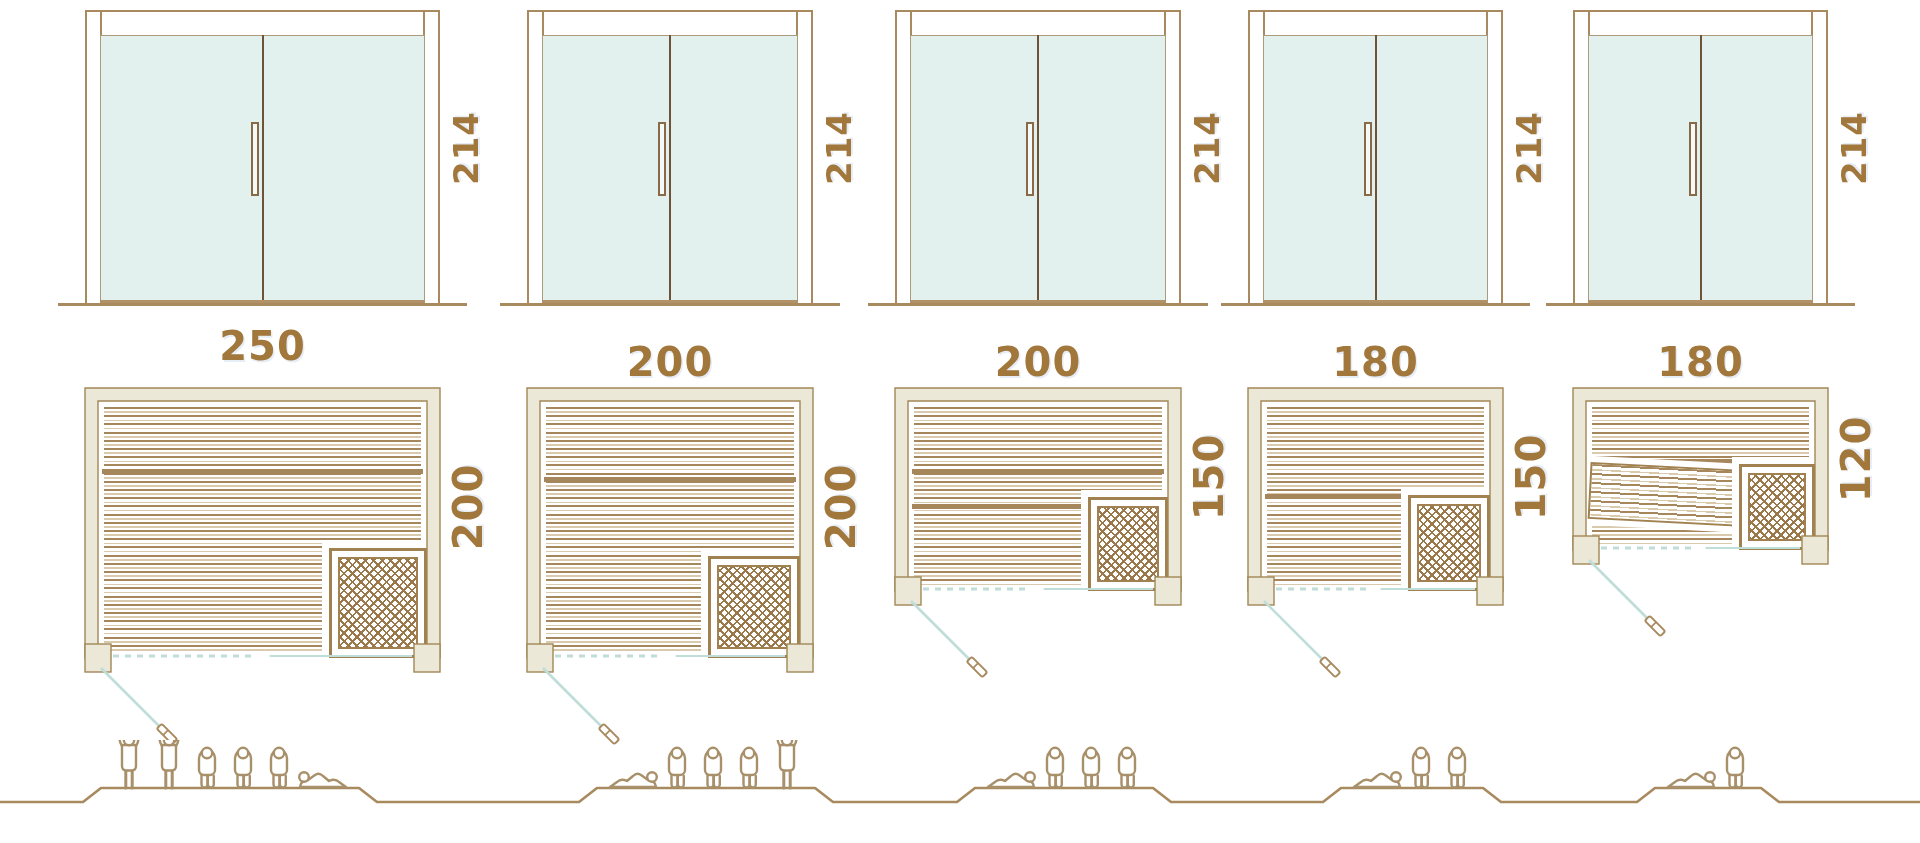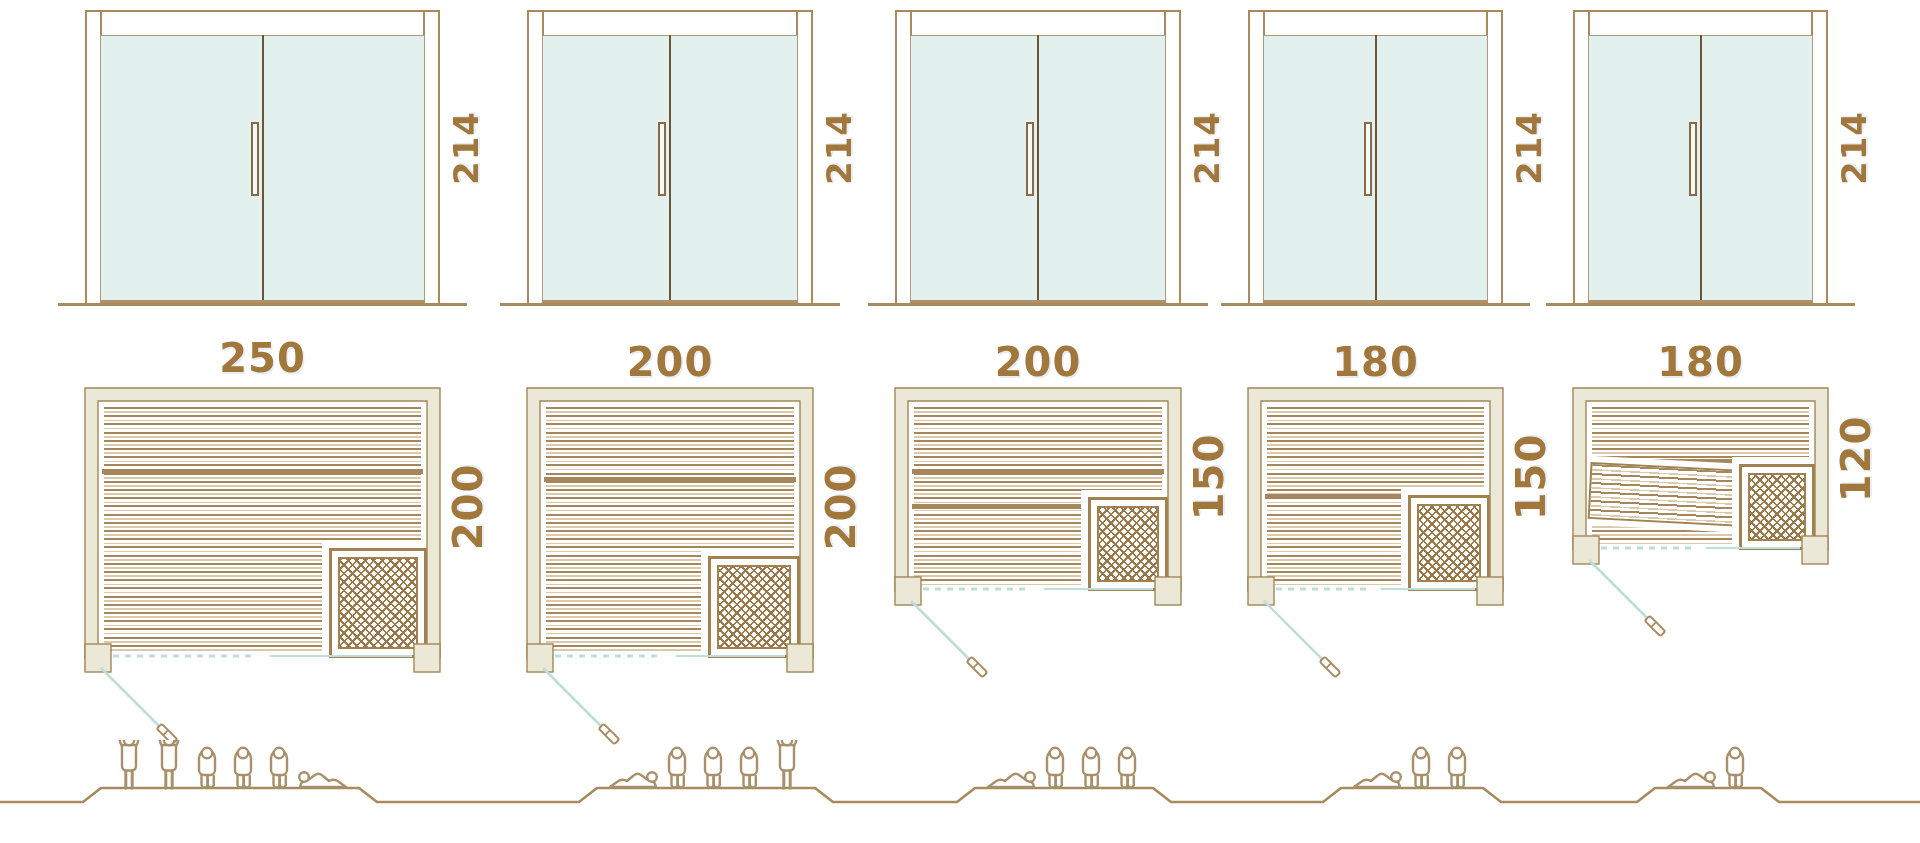--- a/index.html
+++ b/index.html
@@ -79,21 +79,21 @@
         <div class="jamb" style="left: 0px;"></div>
         <div class="jamb" style="right: 0px;"></div>
         <div class="header"></div>
         <div class="glass"></div>
         <div class="divider"></div>
         <div class="handle" style="left: calc(50% - 12px);"></div>
         <div class="threshold"></div>
       </div>
       <div class="floorline" style="left: 58px; top: 303px; width: 409px;"></div>
       <div class="lbl rot door-lbl" style="left: 466px; top: 148px;">214</div>
-      <div class="lbl plan-lbl" style="left: 262.5px; top: 358px; text-align: center;">250</div>
+      <div class="lbl plan-lbl" style="left: 262.5px; top: 346px; text-align: center;">250</div>
       <div class="lbl rot plan-lbl" style="left: 468px; top: 506.8px;">200</div>
       <div class="plan" style="left: 85px; top: 388px; width: 355px; height: 385px;">
         <div class="slats" style="left: 19px; top: 19px; width: 317px; height: 246px;"></div>
         <div class="band" style="top: 81px;"></div>
         <div class="heater" style="width: 80px; height: 92px; right: 13px; top: 160px;">
           <div class="heater-core"></div>
         </div>
         <svg width="355" height="385" viewBox="0 0 355 385" style="position:absolute;left:0;top:0;overflow:visible;">
           <path d="M0 270 L0 0 L355 0 L355 270 L342 270 L342 13 L13 13 L13 270 Z" fill="#ebe8d8" stroke="#a28756" stroke-width="1.4"></path>
           <rect x="0" y="256" width="26" height="28" fill="#ebe8d8" stroke="#a28756" stroke-width="1.4"></rect>

